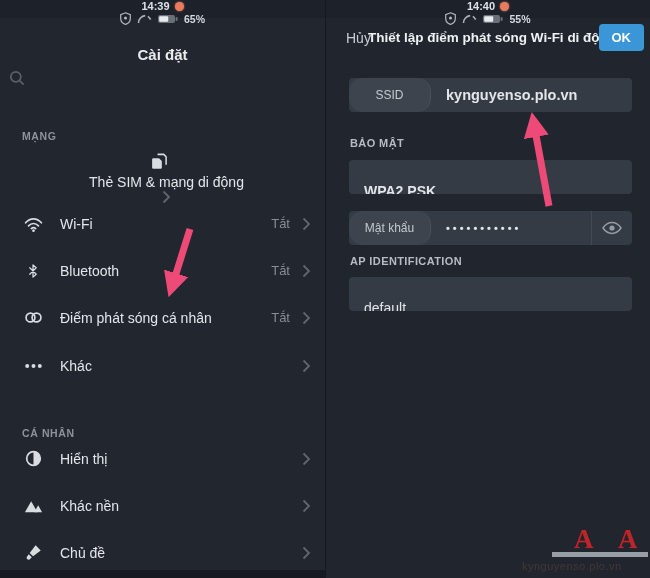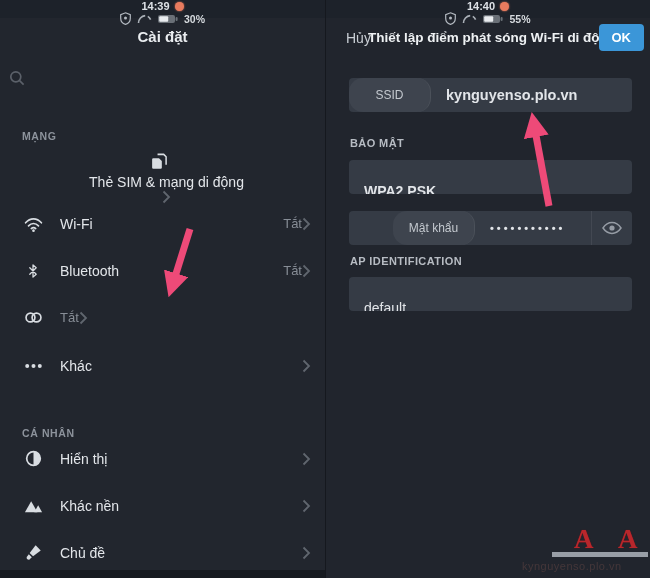--- a/index.html
+++ b/index.html
@@ -12,33 +12,33 @@
   #panel-right { left:325px; border-left:1px solid #15181e; background:#21252d; }
 
   .statusbar { position:absolute; top:0; left:0; right:0; height:18px; background:#1d222a;
                display:flex; align-items:center; justify-content:space-between; padding:0 8px;flex-direction:column; }
   .sb-left { display:flex; align-items:center; gap:5px; }
   .sb-time { color:#dde1e6; font-size:11px; font-weight:bold; }
   .rec-dot { width:9px; height:9px; border-radius:50%; background:#e87b5e; box-shadow:0 0 2px #e87b5e; }
   .sb-right { display:flex; align-items:center; gap:6px; }
   .sb-batt { color:#d6dade; font-size:10.5px; font-weight:bold; }
 
-  .app-title { position:absolute; top:28px; left:0; right:0; text-align:center;
+  .app-title { position:absolute; top:46px; left:0; right:0; text-align:center;
                color:#eaedf0; font-size:15px; font-weight:bold; }
 
   .search-icon { position:absolute; left:9px; top:70px; opacity:.75; }
 
   .section-label { position:absolute; left:22px; color:#8d939c; font-size:10.5px;
                    font-weight:bold; letter-spacing:.6px; }
 
   .menu-row { position:absolute; left:0; width:325px; height:47px; display:flex;
               align-items:center; padding:0 14px 0 22px; cursor:default; }
   .menu-icon { width:22px; display:flex; justify-content:center; margin-right:16px; flex:0 0 22px; }
   .menu-label { flex:1; color:#e3e6ea; font-size:14px; }
-  .menu-value { color:#878d96; font-size:13px; }
+  .menu-value { color:#878d96; font-size:13px; margin-right:12px; }
   .chev { flex:0 0 auto; opacity:.8; }
 
   .bottom-strip { position:absolute; left:0; top:570px; width:325px; height:8px; background:#171b21; }
 
   
   .hdr-cancel { position:absolute; left:20px; top:30px; color:#c9ced4; font-size:14px; }
   .hdr-title  { position:absolute; left:42px; right:52px; top:30px; text-align:center;
                 color:#eef1f3; font-size:13.5px; font-weight:bold; white-space:nowrap; }
   .ok-btn { position:absolute; right:6px; top:24px; height:27px; padding:0 13px;
             background:#3b96d8; border:none; border-radius:4px; color:#fff;
@@ -95,21 +95,21 @@
               <path d="M10.8 2.4 A7.5 7.5 0 0 1 13.6 5.6" stroke="#aab0b7" stroke-width="1.6" fill="none"></path>
             </svg>
         </span>
         <span>
           <svg width="20" height="10" viewBox="0 0 20 10">
               <rect x="0" y="1" width="17" height="8" rx="2" fill="#6a7077"></rect>
               <rect x="1.2" y="2.2" width="9" height="5.6" rx="1" fill="#e9ecef"></rect>
               <rect x="17.6" y="3" width="2" height="4" rx="1" fill="#6a7077"></rect>
             </svg>
         </span>
-        <span class="sb-batt">30%</span>
+        <span class="sb-batt">65%</span>
       </div>
     </div>
 
     <div class="app-title">Cài đặt</div>
 
     <span class="search-icon">
       <svg width="16" height="16" viewBox="0 0 16 16">
           <circle cx="6.8" cy="6.8" r="5" stroke="#6e747d" stroke-width="1.7" fill="none"></circle>
           <line x1="10.6" y1="10.6" x2="14.6" y2="14.6" stroke="#6e747d" stroke-width="1.7"></line>
         </svg>
@@ -166,20 +166,21 @@
         </span>
     </div>
 
     <div class="menu-row" style="top:294px;">
       <span class="menu-icon">
         <svg width="19" height="13" viewBox="0 0 24 16">
             <circle cx="8.2" cy="8" r="5.6" stroke="#d9dde2" stroke-width="2.1" fill="none"></circle>
             <circle cx="15.8" cy="8" r="5.6" stroke="#d9dde2" stroke-width="2.1" fill="none"></circle>
           </svg>
       </span>
+      <span class="menu-label">Điểm phát sóng cá nhân</span>
       <span class="menu-value">Tắt</span>
       <span class="chev">
           <svg width="9" height="14" viewBox="0 0 9 14">
             <polyline points="1.5,1.5 7,7 1.5,12.5" stroke="#70767f" stroke-width="1.8" fill="none"></polyline>
           </svg>
         </span>
     </div>
 
     <div class="menu-row" style="top:342px;">
       <span class="menu-icon">
@@ -290,21 +291,21 @@
       <span class="field-label-cell">SSID</span>
       <span class="field-value strong">kynguyenso.plo.vn</span>
     </div>
 
     <div class="form-section-label" style="top:137px;">BẢO MẬT</div>
 
     <div class="field plain-field" style="top:160px;">
       <span class="field-value">WPA2 PSK</span>
     </div>
 
-    <div class="field" style="top:211px;padding-left:44px;">
+    <div class="field" style="top:211px;">
       <span class="field-label-cell">Mật khẩu</span>
       <span class="pwd-dots">•••••••••••</span>
       <span class="eye-wrap">
         <svg width="20" height="14" viewBox="0 0 20 14">
             <path d="M1 7 C4 2.6 7.5 1.6 10 1.6 C12.5 1.6 16 2.6 19 7 C16 11.4 12.5 12.4 10 12.4 C7.5 12.4 4 11.4 1 7 Z" stroke="#959ba4" stroke-width="1.5" fill="none"></path>
             <circle cx="10" cy="7" r="2.6" fill="#959ba4"></circle>
           </svg>
       </span>
     </div>
 

